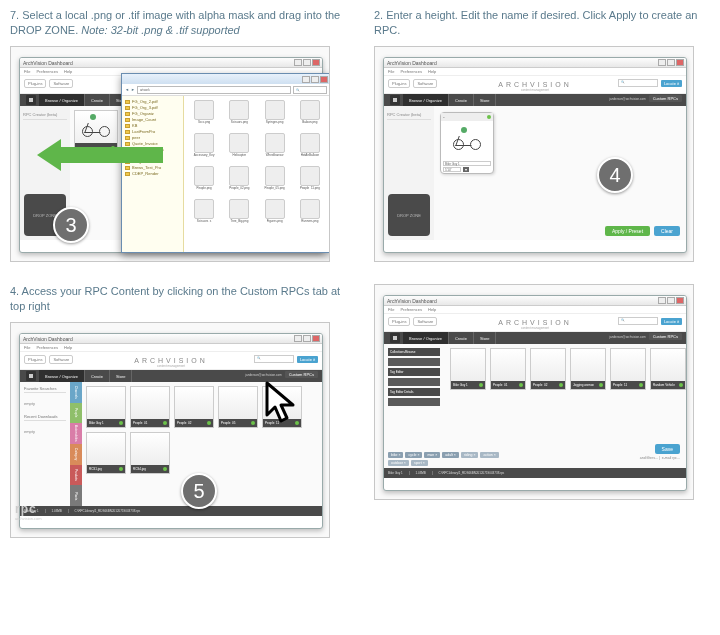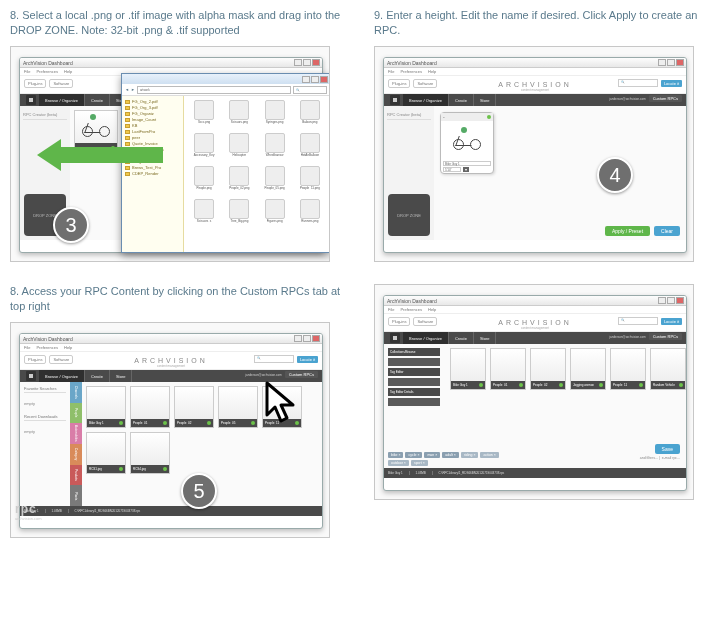--- a/index.html
+++ b/index.html
@@ -16,21 +16,21 @@
     display: grid;
     grid-template-columns: 340px 340px;
     gap: 22px 24px;
   }
   .cell { display: flex; flex-direction: column; }
   .caption {
     margin-bottom: 6px;
     line-height: 1.35;
     min-height: 32px;
   }
-  .caption .note { }
+  .caption .note { font-style: italic; }
   .panel {
     border: 1px solid #c7c7c7;
     width: 320px;
     height: 216px;
     background: #f9f9f9;
     position: relative;
     overflow: hidden;
   }
 
   
@@ -363,21 +363,21 @@
   }
 
 </style>
 </head>
 <body>
 
 <div class="grid">
 
   <div class="cell">
     <div class="caption">
-      <span>8. Select a local .png or .tif image with alpha mask and drag into the DROP ZONE. </span><span class="note">Note: 32-bit .png &amp; .tif supported</span>
+      <span>7. Select a local .png or .tif image with alpha mask and drag into the DROP ZONE. </span><span class="note">Note: 32-bit .png &amp; .tif supported</span>
     </div>
     <div class="panel">
       <div class="app">
         <div class="titlebar">
           <span>ArchVision Dashboard</span>
           <div class="winbtns">
             <div class="winbtn"></div>
             <div class="winbtn"></div>
             <div class="winbtn close"></div>
           </div>
@@ -571,21 +571,21 @@
       <div class="arrow">
         <div class="shaft"></div>
         <div class="head"></div>
       </div>
 
       <div class="badge" style="left:42px; bottom:18px;">3</div>
     </div>
   </div>
 
   <div class="cell">
-    <div class="caption">9. Enter a height. Edit the name if desired. Click Apply to create an RPC.</div>
+    <div class="caption">2. Enter a height. Edit the name if desired. Click Apply to create an RPC.</div>
     <div class="panel">
       <div class="app">
         <div class="titlebar">
             <span>ArchVision Dashboard</span>
           <div class="winbtns">
               <div class="winbtn"></div>
               <div class="winbtn"></div>
               <div class="winbtn close"></div>
             </div>
         </div>
@@ -646,21 +646,21 @@
             <div class="btn-apply">Apply / Preset</div>
             <div class="btn-clear">Clear</div>
           </div>
         </div>
       </div>
       <div class="badge" style="right:60px; top:110px;">4</div>
     </div>
   </div>
 
   <div class="cell">
-    <div class="caption">8. Access your RPC Content by clicking on the Custom RPCs tab at top right</div>
+    <div class="caption">4. Access your RPC Content by clicking on the Custom RPCs tab at top right</div>
     <div class="panel">
       <div class="app">
         <div class="titlebar">
             <span>ArchVision Dashboard</span>
           <div class="winbtns">
               <div class="winbtn"></div>
               <div class="winbtn"></div>
               <div class="winbtn close"></div>
             </div>
         </div>

